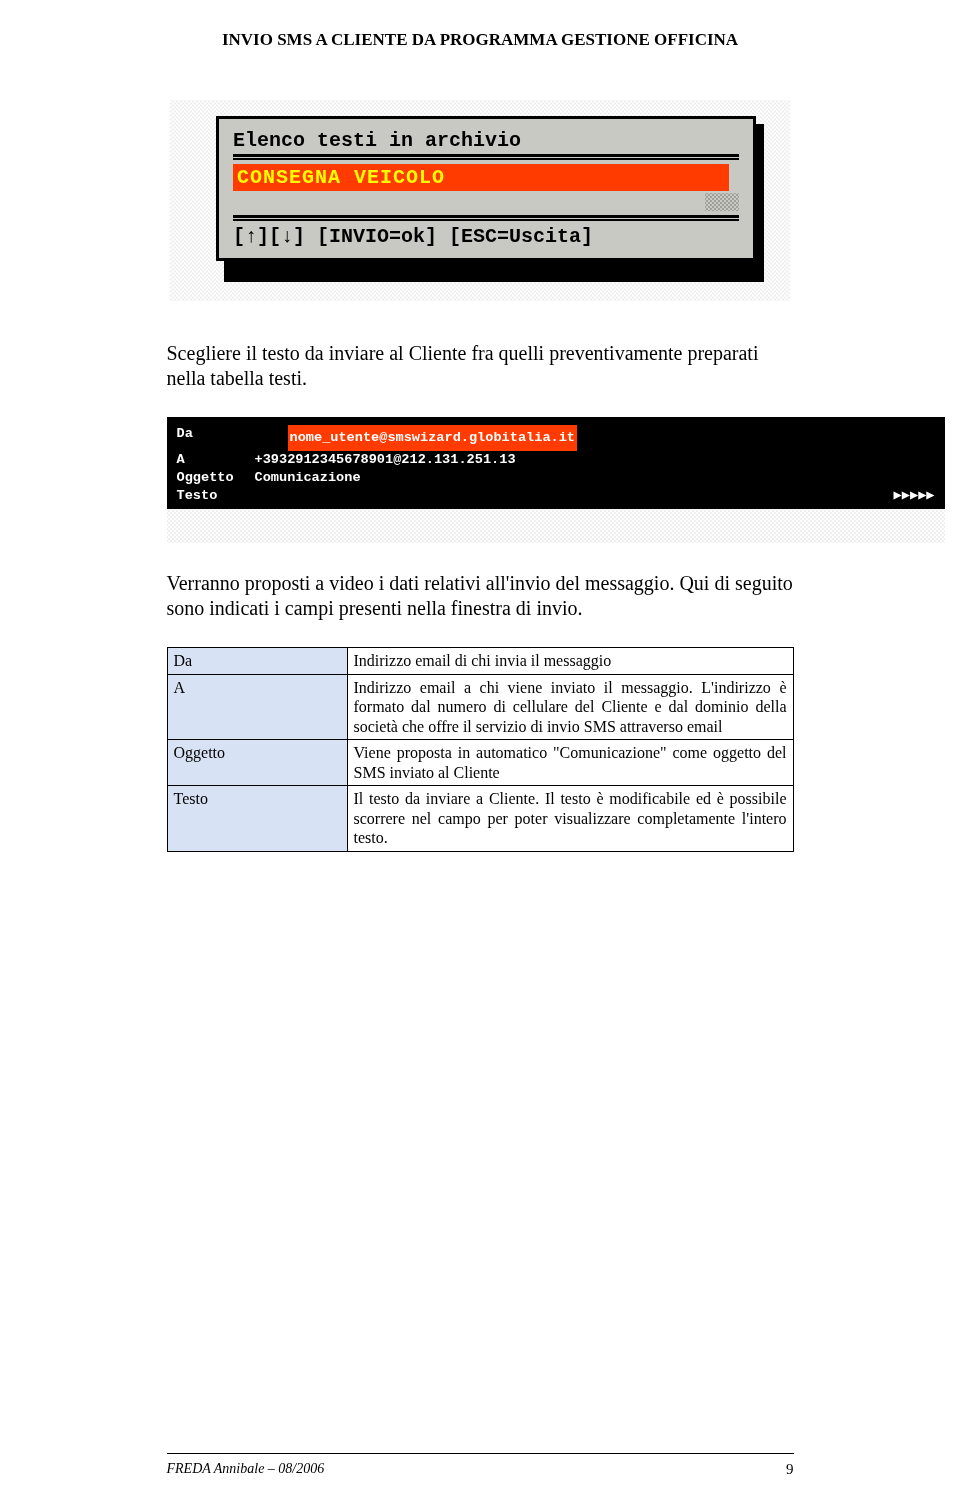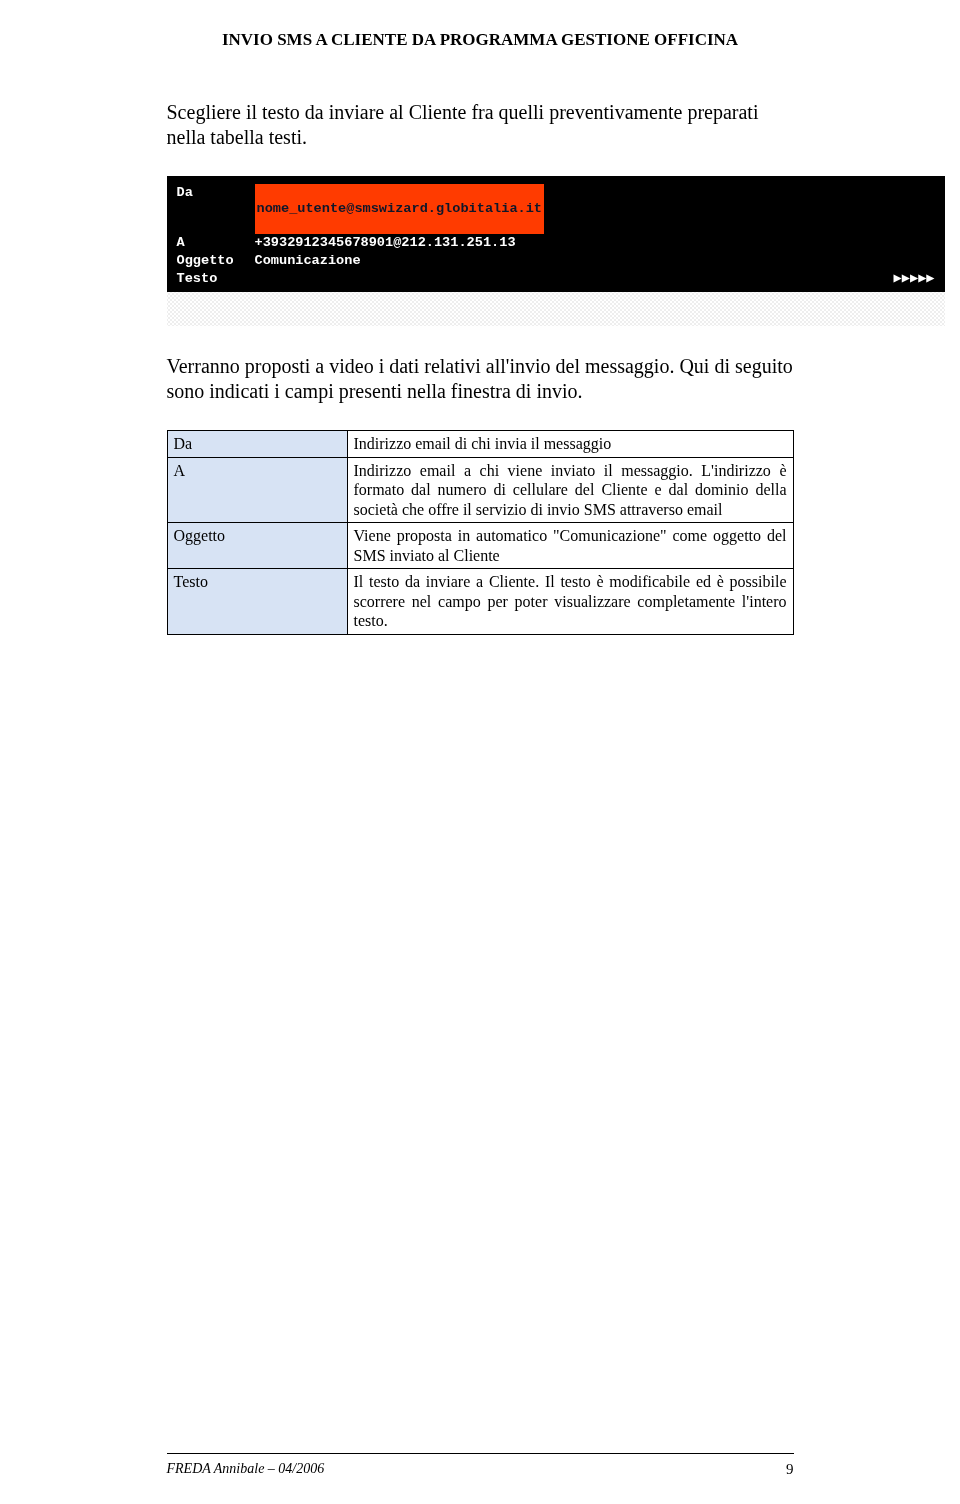--- a/index.html
+++ b/index.html
@@ -105,21 +105,21 @@
     background: #000;
     color: #fff;
     padding: 8px 10px 4px 10px;
   }
   .tb2-row {
     display: flex;
     white-space: pre;
     line-height: 18px;
   }
   .tb2-label { width: 78px; }
-  .tb2-val-hl { background: #ff3b00; color: #0f172a; padding: 16px 2px; }
+  .tb2-val-hl { background: #ff3b00; color: #ffffff; padding: 4px 2px; margin-left: 33px; }
   .tb2-val-plain { }
   .tb2-last { flex: 1; display: flex; }
   .tb2-arrows { margin-left: auto; color: #fff; }
   .tb2-foot {
     height: 34px;
     background: repeating-conic-gradient(#fff 0% 25%, #eee 0% 50%) 50%/4px 4px;
   }
 
   
   p.body-text { margin: 4px 0 26px 0; font-size: 20px; line-height: 1.25; }
@@ -157,20 +157,33 @@
   }
   .footer .pg { font-style: normal; font-size: 15px; }
 </style>
 </head>
 <body>
 
 <div class="page">
 
   <div class="page-title">INVIO SMS A CLIENTE DA PROGRAMMA GESTIONE OFFICINA</div>
 
+  <div class="term-block1">
+    <div class="popup-shadow"></div>
+    <div class="popup">
+      <div class="line1">Elenco testi in archivio</div>
+      <hr class="dbl">
+      <span class="sel">CONSEGNA VEICOLO</span>
+      <div class="blank-row">
+          <span class="end"></span>
+        </div>
+      <hr class="dbl">
+      <div class="instr">[↑][↓] [INVIO=ok] [ESC=Uscita]</div>
+    </div>
+  </div>
 
   <p class="body-text">Scegliere il testo da inviare al Cliente fra quelli preventivamente preparati nella tabella testi.</p>
 
   <div class="term-block2">
     <div class="tb2-body">
       <div class="tb2-row">
         <span class="tb2-label">Da</span>
         <span class="tb2-val-hl">nome_utente@smswizard.globitalia.it</span>
       </div>
       <div class="tb2-row">
@@ -207,17 +220,17 @@
     </tr>
     <tr>
       <td class="key">Testo</td>
       <td class="val">Il testo da inviare a Cliente. Il testo è modificabile ed è possibile scorrere nel campo per poter visualizzare completamente l'intero testo.</td>
     </tr>
   </tbody>
     </table>
 
   <div class="footer-line"></div>
   <div class="footer">
-    <span>FREDA Annibale – 04/2006</span>
+    <span>FREDA Annibale – 08/2006</span>
     <span class="pg">9</span>
   </div>
 
 </div>
 
 </body></html>

